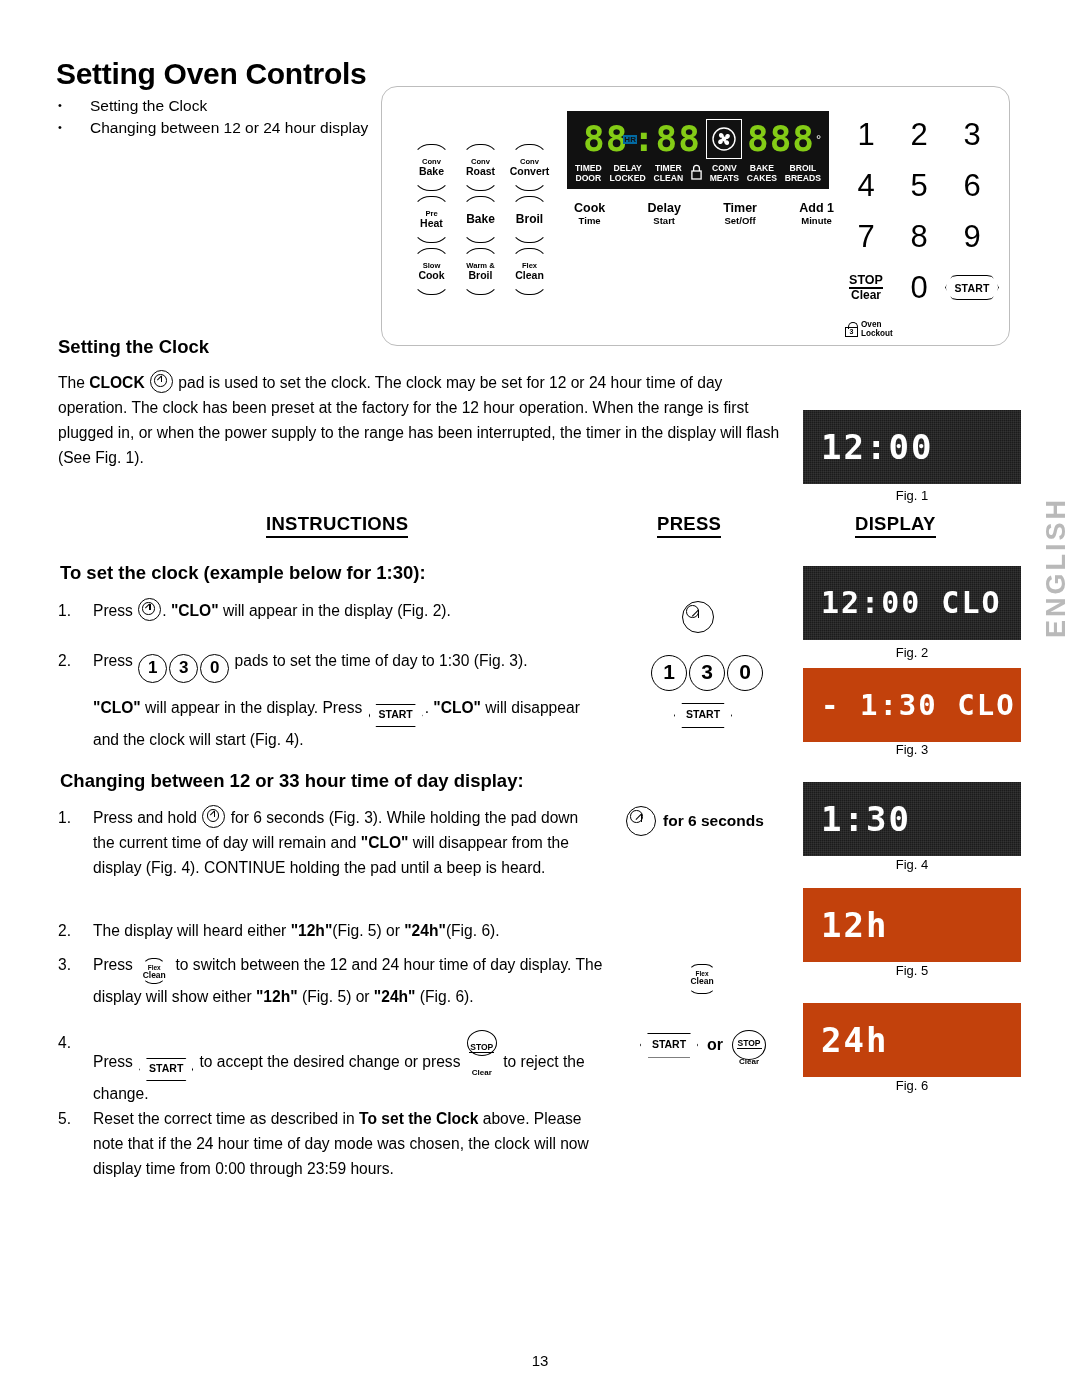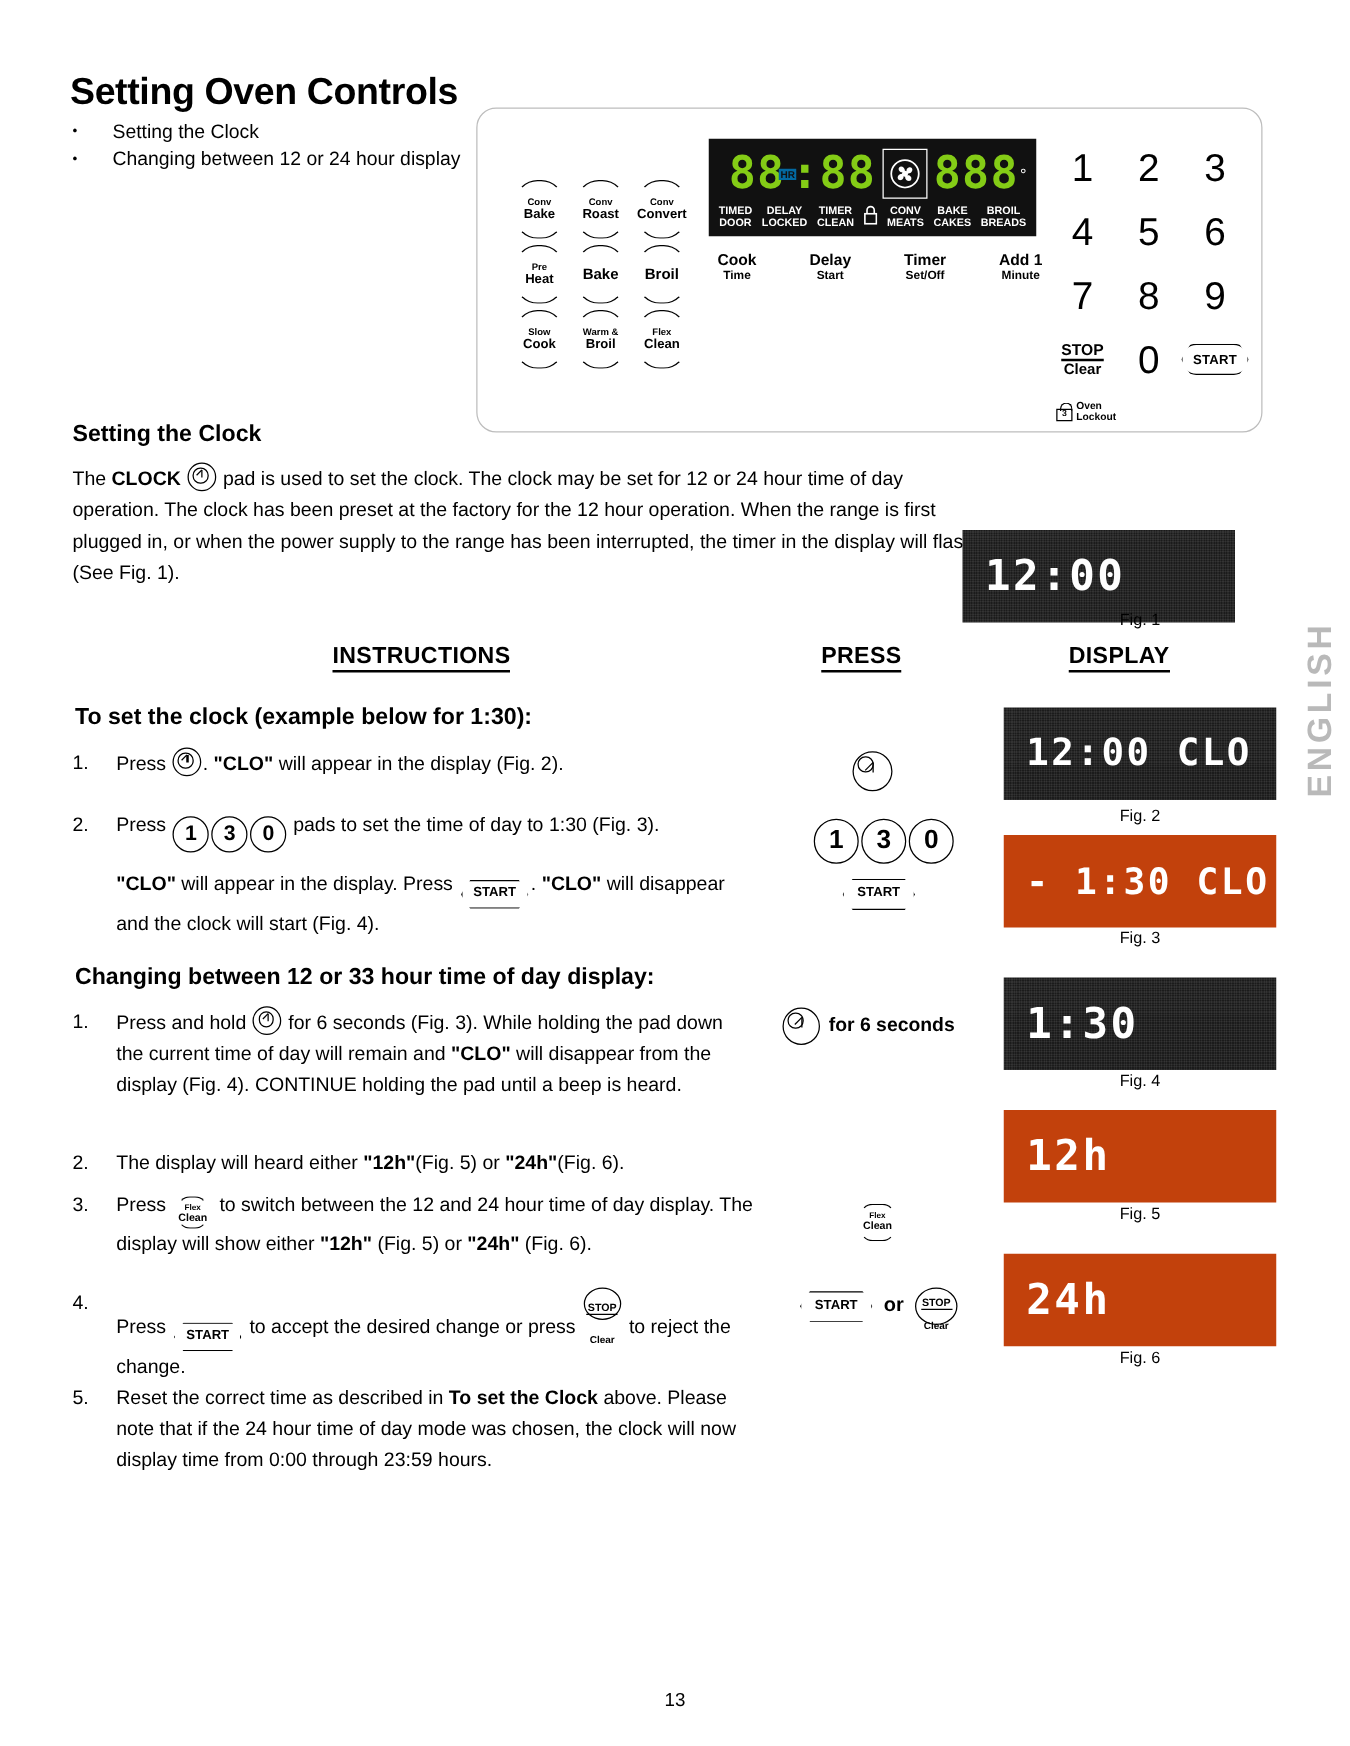--- a/index.html
+++ b/index.html
@@ -741,21 +741,21 @@
 
 <div class="press-item press-row" style="left:638px; top:1030px;">
   <span class="inline-start" style="width:56px;height:23px;line-height:21px;">START</span>
   <b style="font-size:16px; margin:0 7px;">or</b>
   <span class="inline-stop" style="width:34px;height:30px;">
     <span class="s1">STOP</span>
     <span class="s2">Clear</span>
   </span>
 </div>
 
-<div class="fig-box noisy" style="left:770px; top:410px;margin-top:14px;">
+<div class="fig-box noisy" style="left:803px; top:410px;">
   <span class="fig-text">12:00</span>
 </div>
 <div class="fig-caption" style="left:803px; top:488px;">Fig. 1</div>
 
 <div class="fig-box noisy" style="left:803px; top:566px;">
   <span class="fig-text" style="font-size:30px;">12:00 CLO</span>
 </div>
 <div class="fig-caption" style="left:803px; top:645px;">Fig. 2</div>
 
 <div class="fig-box" style="left:803px; top:668px;">

